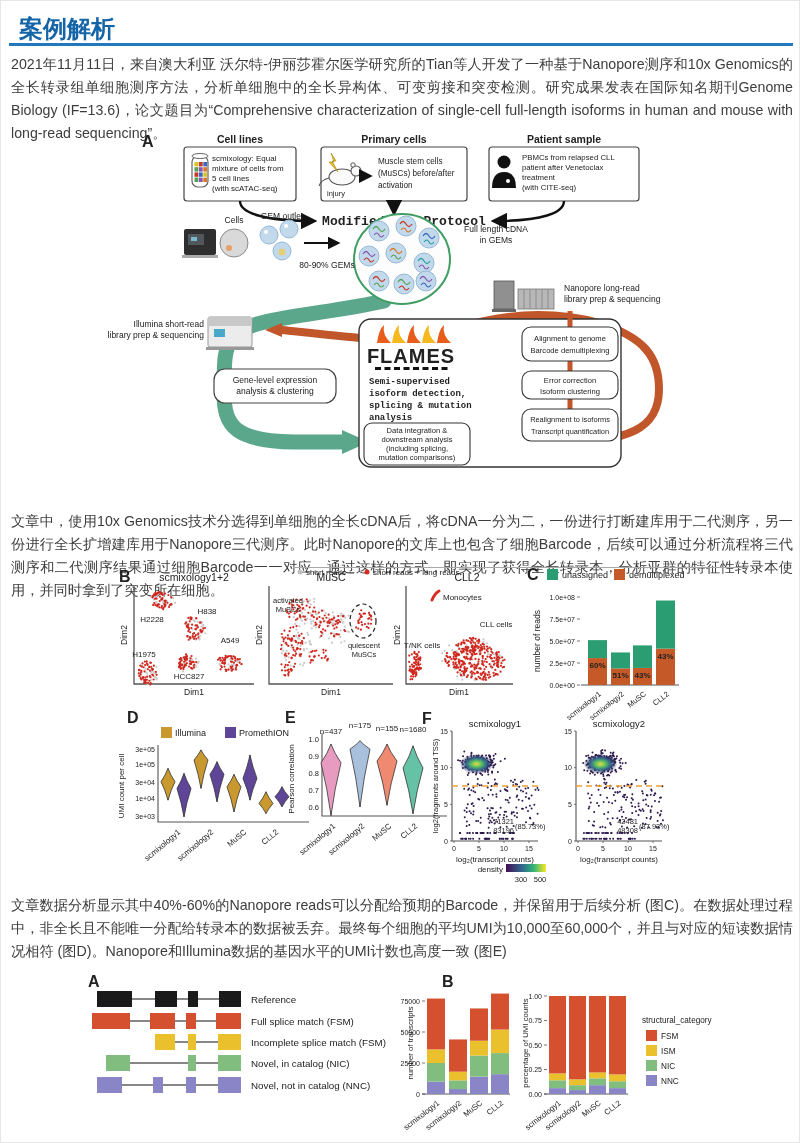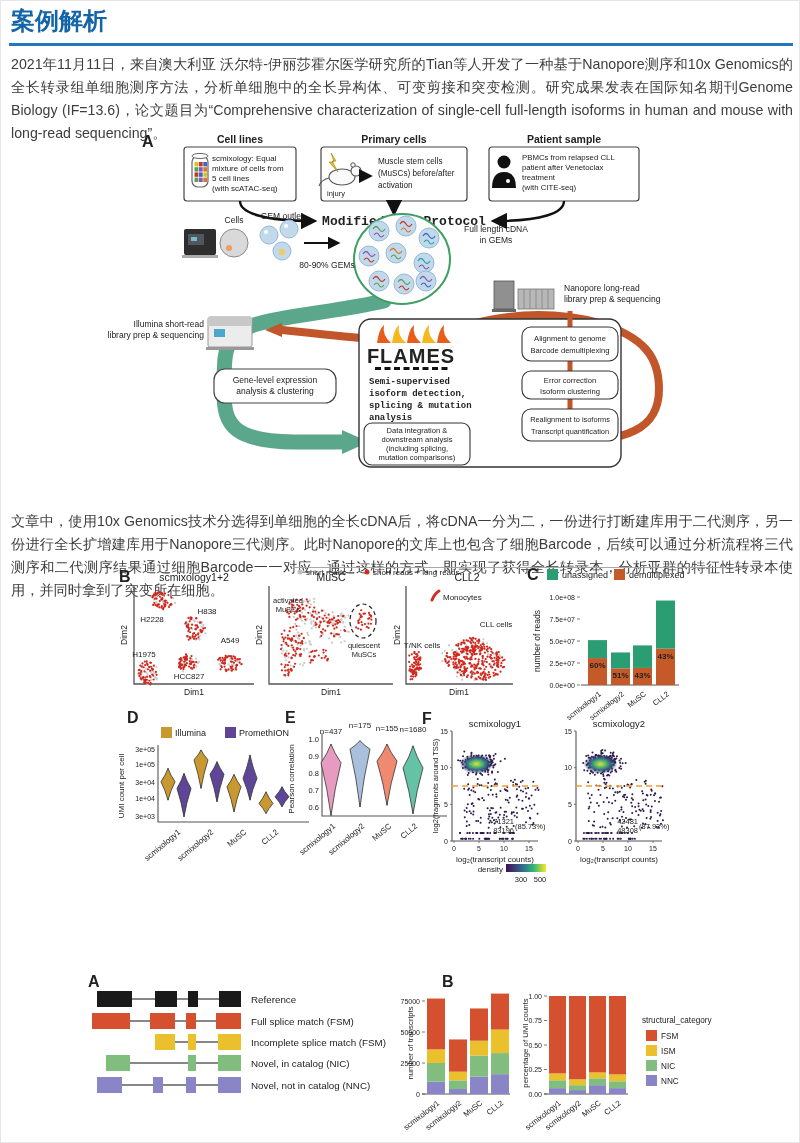--- a/index.html
+++ b/index.html
@@ -1,18 +1,18 @@
 <!DOCTYPE html>
 <html><head>
 <meta charset="utf-8">
 <style>
   html,body{margin:0;padding:0;background:#fff;}
   body{font-family:"Liberation Sans","DejaVu Sans",sans-serif;}
   .page{position:relative;width:800px;height:1143px;background:#fff;overflow:hidden;border:1px solid #e6e6e6;box-sizing:border-box;}
-  .title{position:absolute;left:10px;top:4px;margin:0;font-size:24px;font-weight:bold;color:#1464a8;}
+  .title{position:absolute;left:10px;top:4px;margin:8px;font-size:24px;font-weight:bold;color:#1464a8;}
   .rule{position:absolute;left:8px;top:42px;width:784px;height:3px;background:#2277bd;}
   .para{position:absolute;left:10px;width:782px;margin:0;font-size:14.2px;line-height:23px;color:#3d3d3d;text-align:justify;}
   #p1{top:52px;} #p2{top:509px;} #p3{top:893px;}
   svg{position:absolute;overflow:visible;}
   svg text{font-family:"Liberation Sans","DejaVu Sans",sans-serif;fill:#222;}
   .mono{font-family:"Liberation Mono","DejaVu Sans Mono",monospace;}
   .topline{position:absolute;left:292px;top:566px;width:455px;height:1px;background:#a8a8a8;}
   #wf{left:83px;top:130px;}
   #figB{left:0px;top:563px;} #figC{left:510px;top:563px;}
   #figD{left:112px;top:700px;} #figE{left:278px;top:700px;} #figF{left:413px;top:700px;}
@@ -2495,20 +2495,21 @@
         <text x="225" y="128" font-size="7.5" fill="#e87722">(87.93%)</text>
       </g>
     <text x="81" y="161" text-anchor="middle" font-size="8">log₂(transcript counts)</text>
     <text x="205" y="161" text-anchor="middle" font-size="8">log₂(transcript counts)</text>
     <text x="89" y="171" text-anchor="end" font-size="8">density</text>
     <rect x="92" y="163" width="40" height="8" fill="url(#virbar)"></rect>
     <text x="107" y="181" text-anchor="middle" font-size="7.5">300</text>
     <text x="126" y="181" text-anchor="middle" font-size="7.5">500</text>
   </svg>
 
+  <p class="para" id="p3">文章数据分析显示其中40%-60%的Nanopore reads可以分配给预期的Barcode，并保留用于后续分析 (图C)。在数据处理过程中，非全长且不能唯一分配给转录本的数据被丢弃。最终每个细胞的平均UMI为10,000至60,000个，并且与对应的短读数据情况相符 (图D)。Nanopore和Illumina数据的基因水平的UMI计数也高度一致 (图E)</p>
 
   <svg id="isoA" width="340" height="171" viewBox="0 0 340 171">
     <text x="12" y="14" class="plab">A</text>
     <g id="isoArows">
         <line x1="23" y1="26" x2="163" y2="26" stroke="#111" stroke-width="1.2"></line>
         <rect x="21" y="18" width="35" height="16" fill="#1a1a1a"></rect>
         <rect x="79" y="18" width="22" height="16" fill="#1a1a1a"></rect>
         <rect x="112" y="18" width="10" height="16" fill="#1a1a1a"></rect>
         <rect x="143" y="18" width="22" height="16" fill="#1a1a1a"></rect>
         <text x="175" y="29.5" font-size="9.8" fill="#222">Reference</text>

